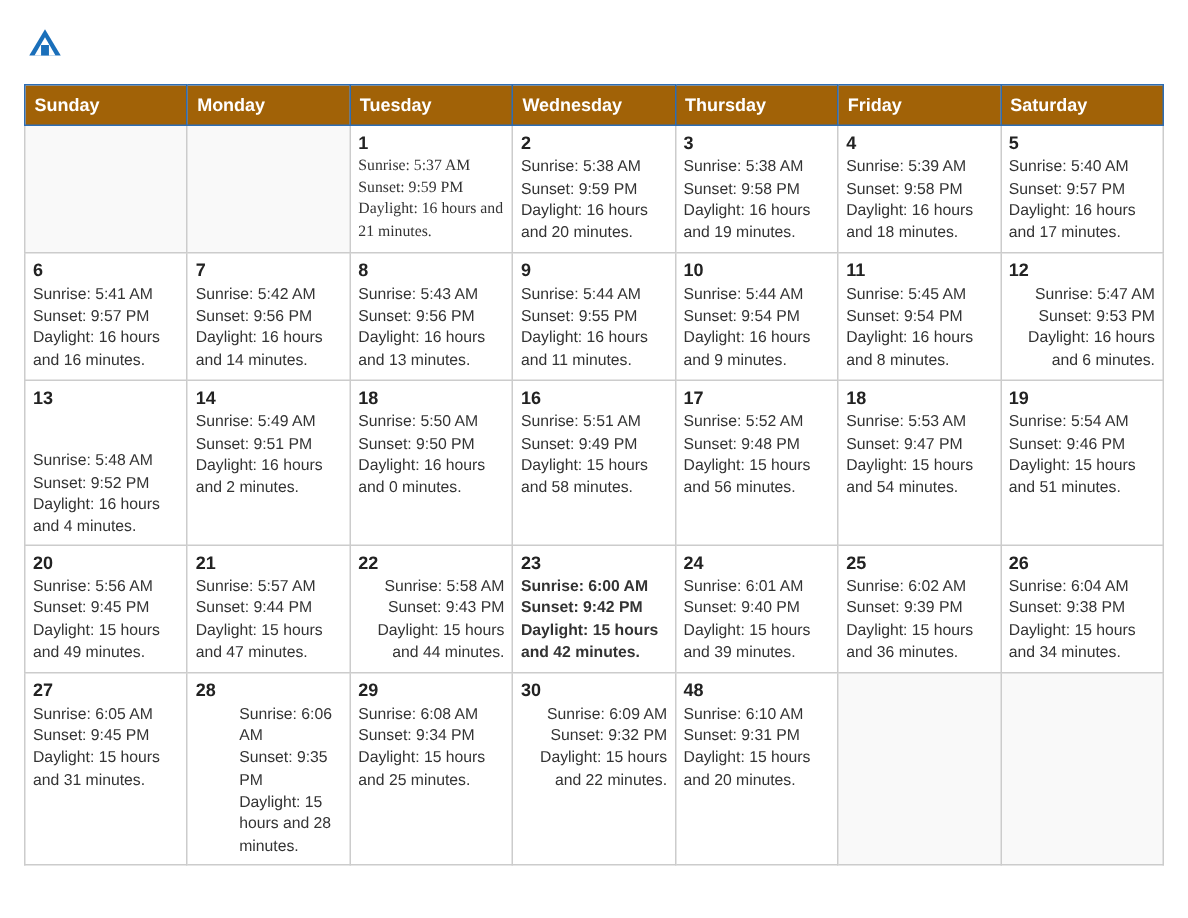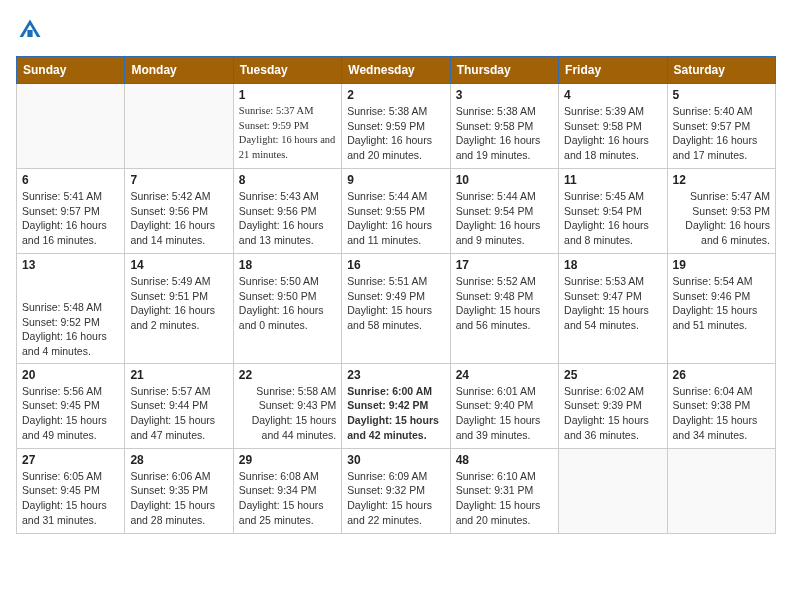--- a/index.html
+++ b/index.html
@@ -290,33 +290,33 @@
       </tr>
       <tr class="week-row">
         <td>
           <span class="day-num">27</span>
           <div class="day-info" style="white-space: pre-line;">Sunrise: 6:05 AM
 Sunset: 9:45 PM
 Daylight: 15 hours and 31 minutes.</div>
         </td>
         <td>
           <span class="day-num">28</span>
-          <div class="day-info" style="white-space: pre-line;">Sunrise: 6:06 AM
+          <div class="day-info" style="white-space: pre-line; margin-left: 29px;">Sunrise: 6:06 AM
 Sunset: 9:35 PM
 Daylight: 15 hours and 28 minutes.</div>
         </td>
         <td>
           <span class="day-num">29</span>
           <div class="day-info" style="white-space: pre-line;">Sunrise: 6:08 AM
 Sunset: 9:34 PM
 Daylight: 15 hours and 25 minutes.</div>
         </td>
         <td>
           <span class="day-num">30</span>
-          <div class="day-info" style="white-space: pre-line;">Sunrise: 6:09 AM
+          <div class="day-info" style="white-space: pre-line; text-align: right;">Sunrise: 6:09 AM
 Sunset: 9:32 PM
 Daylight: 15 hours and 22 minutes.</div>
         </td>
         <td>
           <span class="day-num">48</span>
           <div class="day-info" style="white-space: pre-line;">Sunrise: 6:10 AM
 Sunset: 9:31 PM
 Daylight: 15 hours and 20 minutes.</div>
         </td>
         <td class="empty"></td>

